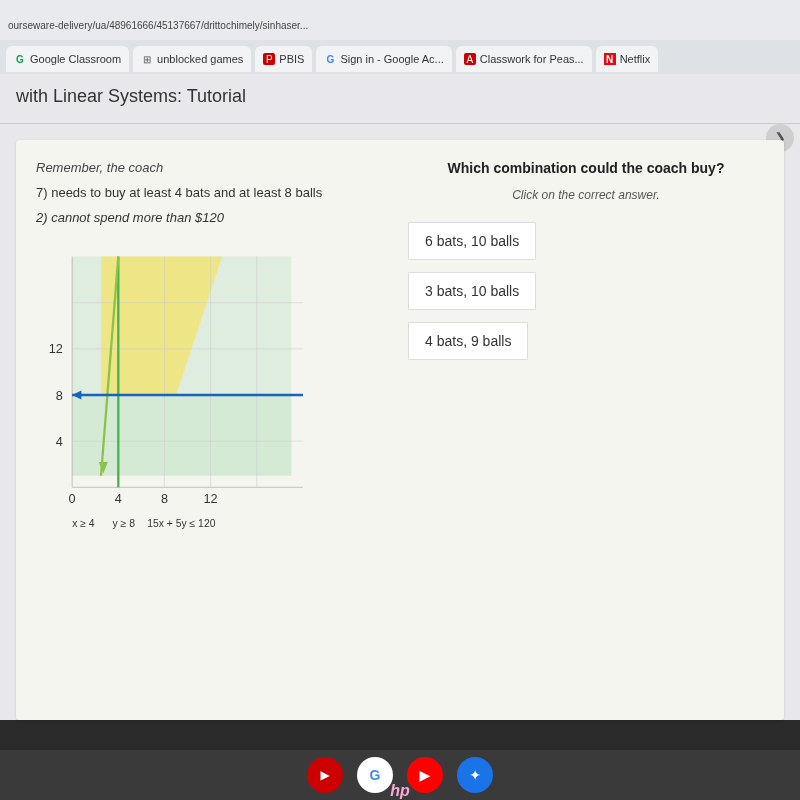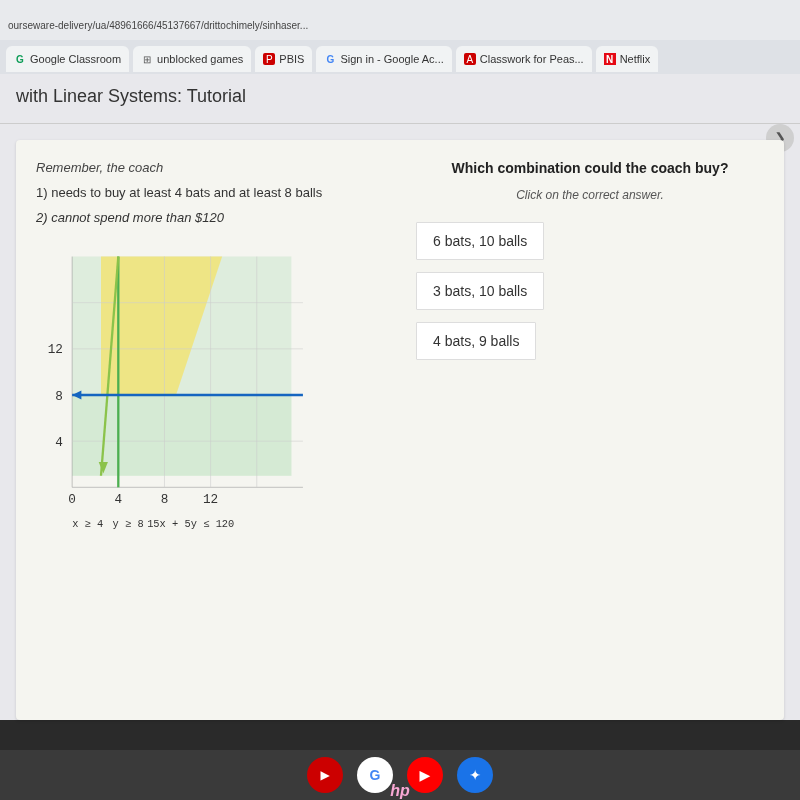--- a/index.html
+++ b/index.html
@@ -101,21 +101,21 @@
       margin: 16px;
       border-radius: 4px;
       padding: 20px;
       min-height: 580px;
       position: relative;
       box-shadow: 0 1px 3px rgba(0,0,0,0.15);
     }
 
     .tutorial-layout {
       display: flex;
-      gap: 20px;
+      gap: 12px;
     }
 
     .left-panel {
       flex: 1;
       max-width: 340px;
     }
 
     .right-panel {
       flex: 1;
       padding-left: 20px;
@@ -133,21 +133,20 @@
       margin-bottom: 16px;
       line-height: 1.6;
     }
 
     
     .graph-container {
       position: relative;
       width: 280px;
       height: 300px;
       margin-top: 10px;
-      font-family: Liberation Mono, monospace;
     }
 
     .graph-svg {
       width: 100%;
       height: 100%;
     }
 
     
     .question-text {
       font-size: 14px;
@@ -247,21 +246,21 @@
     <span>with Linear Systems: Tutorial</span>
     <div class="back-btn">❯</div>
   </div>
 
   <div class="tutorial-content">
     <div class="tutorial-layout">
 
       <div class="left-panel">
         <div class="remember-text" style="font-style: italic; color: #444;">Remember, the coach</div>
         <div class="conditions-list">
-          <div>1) needs to buy at least 4 bats and at least 8 balls</div>
+          <div>7) needs to buy at least 4 bats and at least 8 balls</div>
           <div style="margin-top:4px;font-style:italic;">2) cannot spend more than $120</div>
         </div>
 
         <div class="graph-container">
           <svg class="graph-svg" viewBox="0 0 240 260">
 
             <polygon points="30,10 30,200 220,200 220,10" fill="#c8e6c9" opacity="0.5"></polygon>
 
             <polygon points="55,10 55,130 120,130 160,10" fill="#f9e04b" opacity="0.6"></polygon>
 

